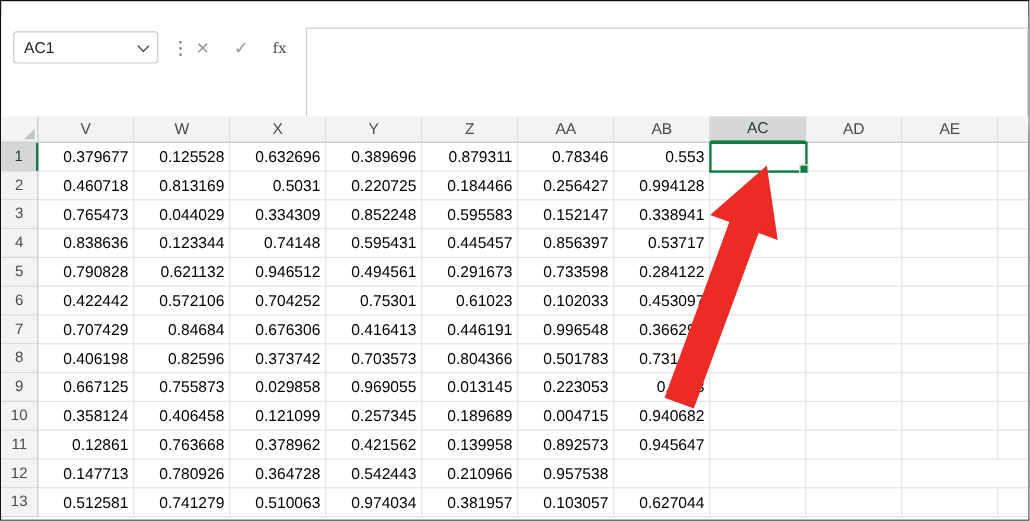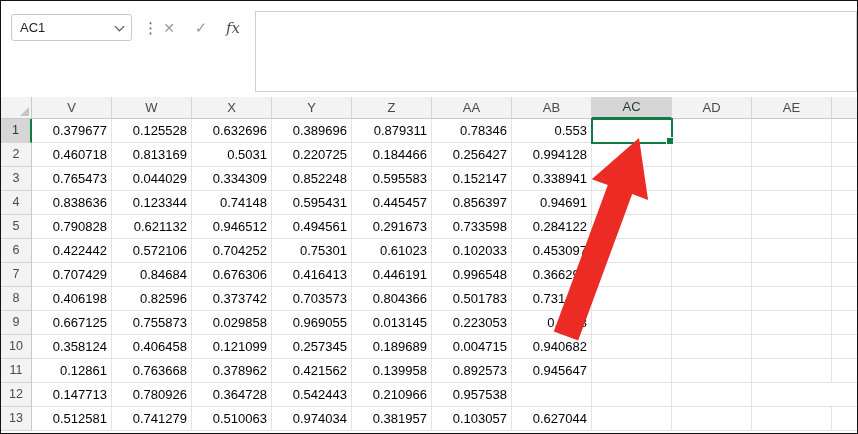--- a/index.html
+++ b/index.html
@@ -3,37 +3,37 @@
 <meta charset="utf-8">
 <style>
   * { box-sizing: border-box; }
   html,body { margin:0; padding:0; background:#fff; }
   .screen {
     position:relative; width:858px; height:434px;
     border:1px solid #111; background:#fff; overflow:hidden;
     font-family:"Liberation Sans", sans-serif;
   }
   
-  .topbar { position:relative; height:96px; background:#fff; }
+  .topbar { position:relative; height:96px; background:#fff;margin-top:12px; }
   .namebox {
     position:absolute; left:10px; top:13px; width:121px; height:27px;
     border:1px solid #c9c9c9; border-radius:3px;
     display:flex; align-items:center; padding:0 8px; gap:6px;
   }
   .namebox .nb-value { flex:1; font-size:13px; color:#222; }
   .chevron-down {
     width:7px; height:7px; border-right:1.6px solid #444; border-bottom:1.6px solid #444;
     transform:rotate(45deg); margin-top:-3px;
   }
   .more-dots { position:absolute; left:142px; top:13px; height:27px; display:flex; align-items:center;
     color:#595959; font-size:15px; letter-spacing:0; }
   .fb-btn { position:absolute; top:13px; height:27px; display:flex; align-items:center; justify-content:center; width:24px; }
   .btn-cancel { left:156px; color:#9a9a9a; font-size:14px; }
   .btn-enter  { left:188px; color:#9a9a9a; font-size:15px; }
-  .btn-fx     { left:220px; color:#4f4f4f; font-size:15px; font-style:italic;
+  .btn-fx     { left:220px; color:#4f4f4f; font-size:12px; 
                 font-family:"DejaVu Serif", serif; }
   .formulabox {
     position:absolute; left:254px; top:10px; right:0; height:81px;
     border:1px solid #cfcfcf; background:#fff;
     font-size:13px; color:#222; padding:4px 6px;
   }
   
   .grid { position:absolute; left:0; top:96px; right:0; bottom:0; background:#fff; }
   .g-row { display:flex; height:24px; }
   .head-row { height:22px; }
@@ -153,21 +153,21 @@
         <div class="rcell filler"></div>
       </div>
       <div class="g-row">
         <div class="rowhead">4</div>
         <div class="rcell">0.838636</div>
         <div class="rcell">0.123344</div>
         <div class="rcell">0.74148</div>
         <div class="rcell">0.595431</div>
         <div class="rcell">0.445457</div>
         <div class="rcell">0.856397</div>
-        <div class="rcell">0.94691</div>
+        <div class="rcell">0.53717</div>
         <div class="rcell"></div>
         <div class="rcell"></div>
         <div class="rcell"></div>
         <div class="rcell filler"></div>
       </div>
       <div class="g-row">
         <div class="rowhead">5</div>
         <div class="rcell">0.790828</div>
         <div class="rcell">0.621132</div>
         <div class="rcell">0.946512</div>

